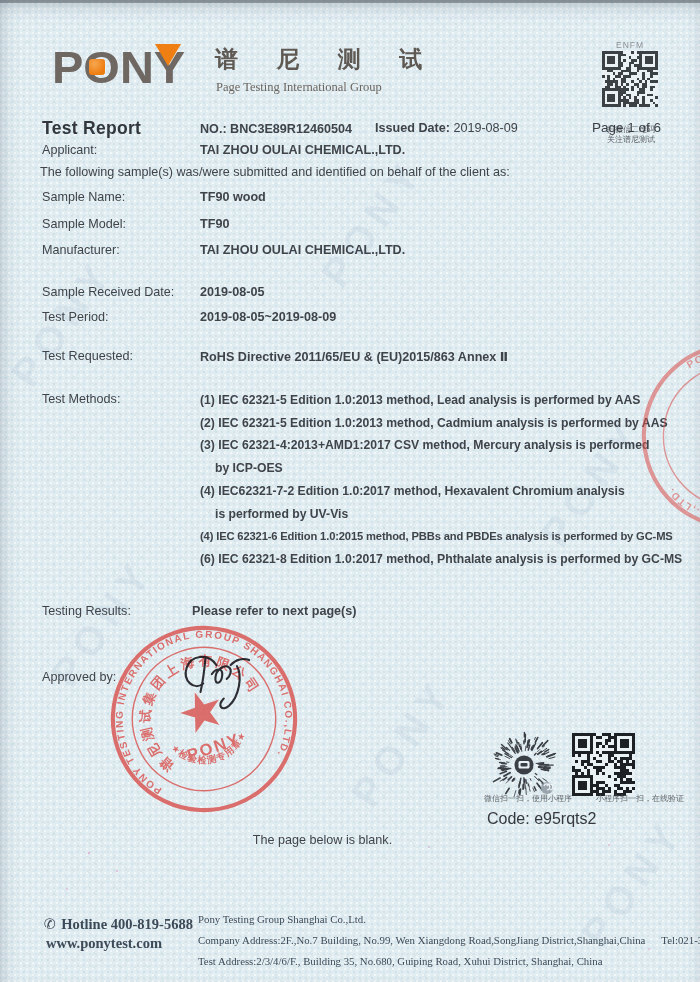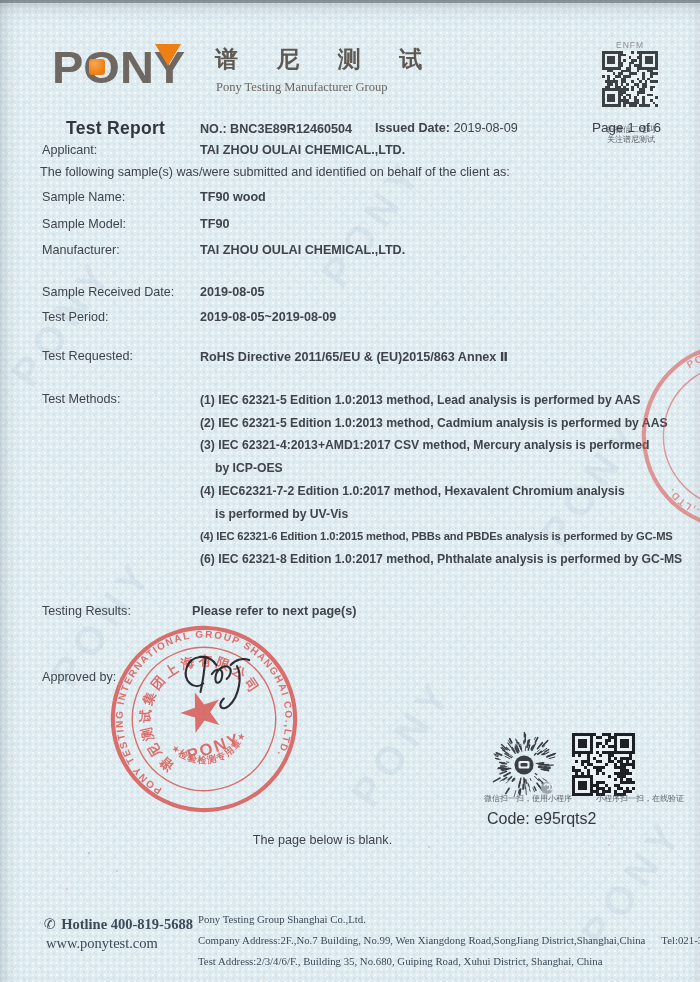--- a/index.html
+++ b/index.html
@@ -16,21 +16,21 @@
     background-size:6px 6px,6px 6px,auto,auto;
     background-position:0 0,3px 3px,0 0,0 0;
     box-shadow:inset 0 16px 20px -16px rgba(100,115,125,.6),
                inset 14px 0 20px -16px rgba(100,115,125,.45),
                inset -10px 0 16px -14px rgba(100,115,125,.3);
   }
   .page::before{content:"";position:absolute;left:0;top:0;width:100%;height:3px;background:#5a6166;opacity:.55;}
   .row{position:absolute;left:0;width:100%;height:0;}
   .lbl{position:absolute;left:42px;font-size:12.6px;white-space:nowrap;}
   .val{position:absolute;left:200px;font-size:12.6px;white-space:nowrap;font-weight:bold;}
-  .title{position:absolute;left:42px;font-size:17.5px;font-weight:bold;color:#32373d;letter-spacing:.3px;margin-left:24px;}
+  .title{position:absolute;left:42px;font-size:17.5px;font-weight:bold;color:#32373d;letter-spacing:.3px;}
   .watermark{position:absolute;font-size:40px;font-weight:bold;letter-spacing:8px;
     color:rgba(140,172,192,.14);transform:rotate(-55deg);white-space:nowrap;pointer-events:none;}
   
   .brand{position:absolute;left:52px;top:40px;font-size:47px;font-weight:bold;color:#6f6862;letter-spacing:0;transform:scaleY(.95);}
   .o-square{position:absolute;left:89px;top:59px;width:16px;height:16px;border-radius:3px;
     background:radial-gradient(circle at 35% 30%, #f7a750, #ee7d10 70%);}
   .y-triangle{position:absolute;left:155px;top:44px;width:0;height:0;
     border-left:13px solid transparent;border-right:13px solid transparent;border-top:22px solid #ef7f13;}
   .brand-cn{position:absolute;left:215px;top:44px;font-size:23px;font-weight:bold;color:#5f5953;letter-spacing:16px;white-space:nowrap;}
   .brand-sub{position:absolute;left:216px;top:80px;font-size:12.5px;color:#6b655f;
@@ -54,21 +54,21 @@
   
   .burst{position:absolute;left:489px;top:730px;width:70px;height:70px;}
   .qr-verify{position:absolute;left:572px;top:733px;width:63px;height:63px;}
   .mini-caption{position:absolute;top:793px;font-size:8px;color:#60666c;white-space:nowrap;}
   .code-label{position:absolute;left:487px;top:810px;font-size:16px;color:#34393f;}
   .blank-note{position:absolute;left:0;top:833px;width:645px;text-align:center;font-size:12.6px;color:#3f444b;}
   
   .footer{position:absolute;left:0;top:908px;width:100%;color:#3d4a57;
     font-family:"Liberation Serif","DejaVu Serif",serif;}
   .hotline{position:absolute;left:44px;top:8px;font-size:14.5px;font-weight:bold;white-space:nowrap;}
-  .website{position:absolute;left:46px;top:27px;font-size:14.5px;font-weight:normal;}
+  .website{position:absolute;left:46px;top:27px;font-size:14.5px;font-weight:bold;}
   .f-company{position:absolute;left:198px;top:5px;font-size:10.8px;white-space:nowrap;}
   .f-addr{position:absolute;left:198px;top:26px;font-size:10.8px;white-space:nowrap;}
   .f-tel{margin-left:16px;}
   .f-test{position:absolute;left:198px;top:47px;font-size:10.8px;white-space:nowrap;}
   .speckles{position:absolute;left:88px;top:852px;width:2px;height:2px;border-radius:50%;
     background:rgba(228,120,185,.55);
     box-shadow:28px 18px 0 rgba(228,120,185,.45), -22px 36px 0 rgba(228,120,185,.4),
       520px -8px 0 rgba(228,120,185,.4), 340px -6px 0 rgba(200,110,170,.35), 560px 96px 0 rgba(228,120,185,.35);}
 </style>
 </head>
@@ -82,21 +82,21 @@
   <span class="watermark" style="left:30px;top:600px">PONY</span>
   <span class="watermark" style="left:330px;top:720px">PONY</span>
   <span class="watermark" style="left:560px;top:860px">PONY</span>
 
   <div>
     <div class="brand">PONY</div>
     <span class="o-square"></span>
     <span class="y-triangle"></span>
   </div>
   <div class="brand-cn">谱 尼 测 试</div>
-  <div class="brand-sub">Pony Testing Manufacturer Group</div>
+  <div class="brand-sub">Page Testing International Group</div>
 
   <div class="qr-top-label">ENFM</div>
   <div class="qr-top"><svg viewBox="0 0 21 21" width="100%" height="100%" style="shape-rendering: crispedges;">
         <rect x="0" y="0" width="21" height="21" fill="#e9f1f4"></rect>
         <g fill="#3c4146">
           <rect x="7" y="0" width="1" height="1"></rect>
           <rect x="11" y="0" width="1" height="1"></rect>
           <rect x="13" y="0" width="1" height="1"></rect>
           <rect x="7" y="1" width="1" height="1"></rect>
           <rect x="8" y="1" width="1" height="1"></rect>

